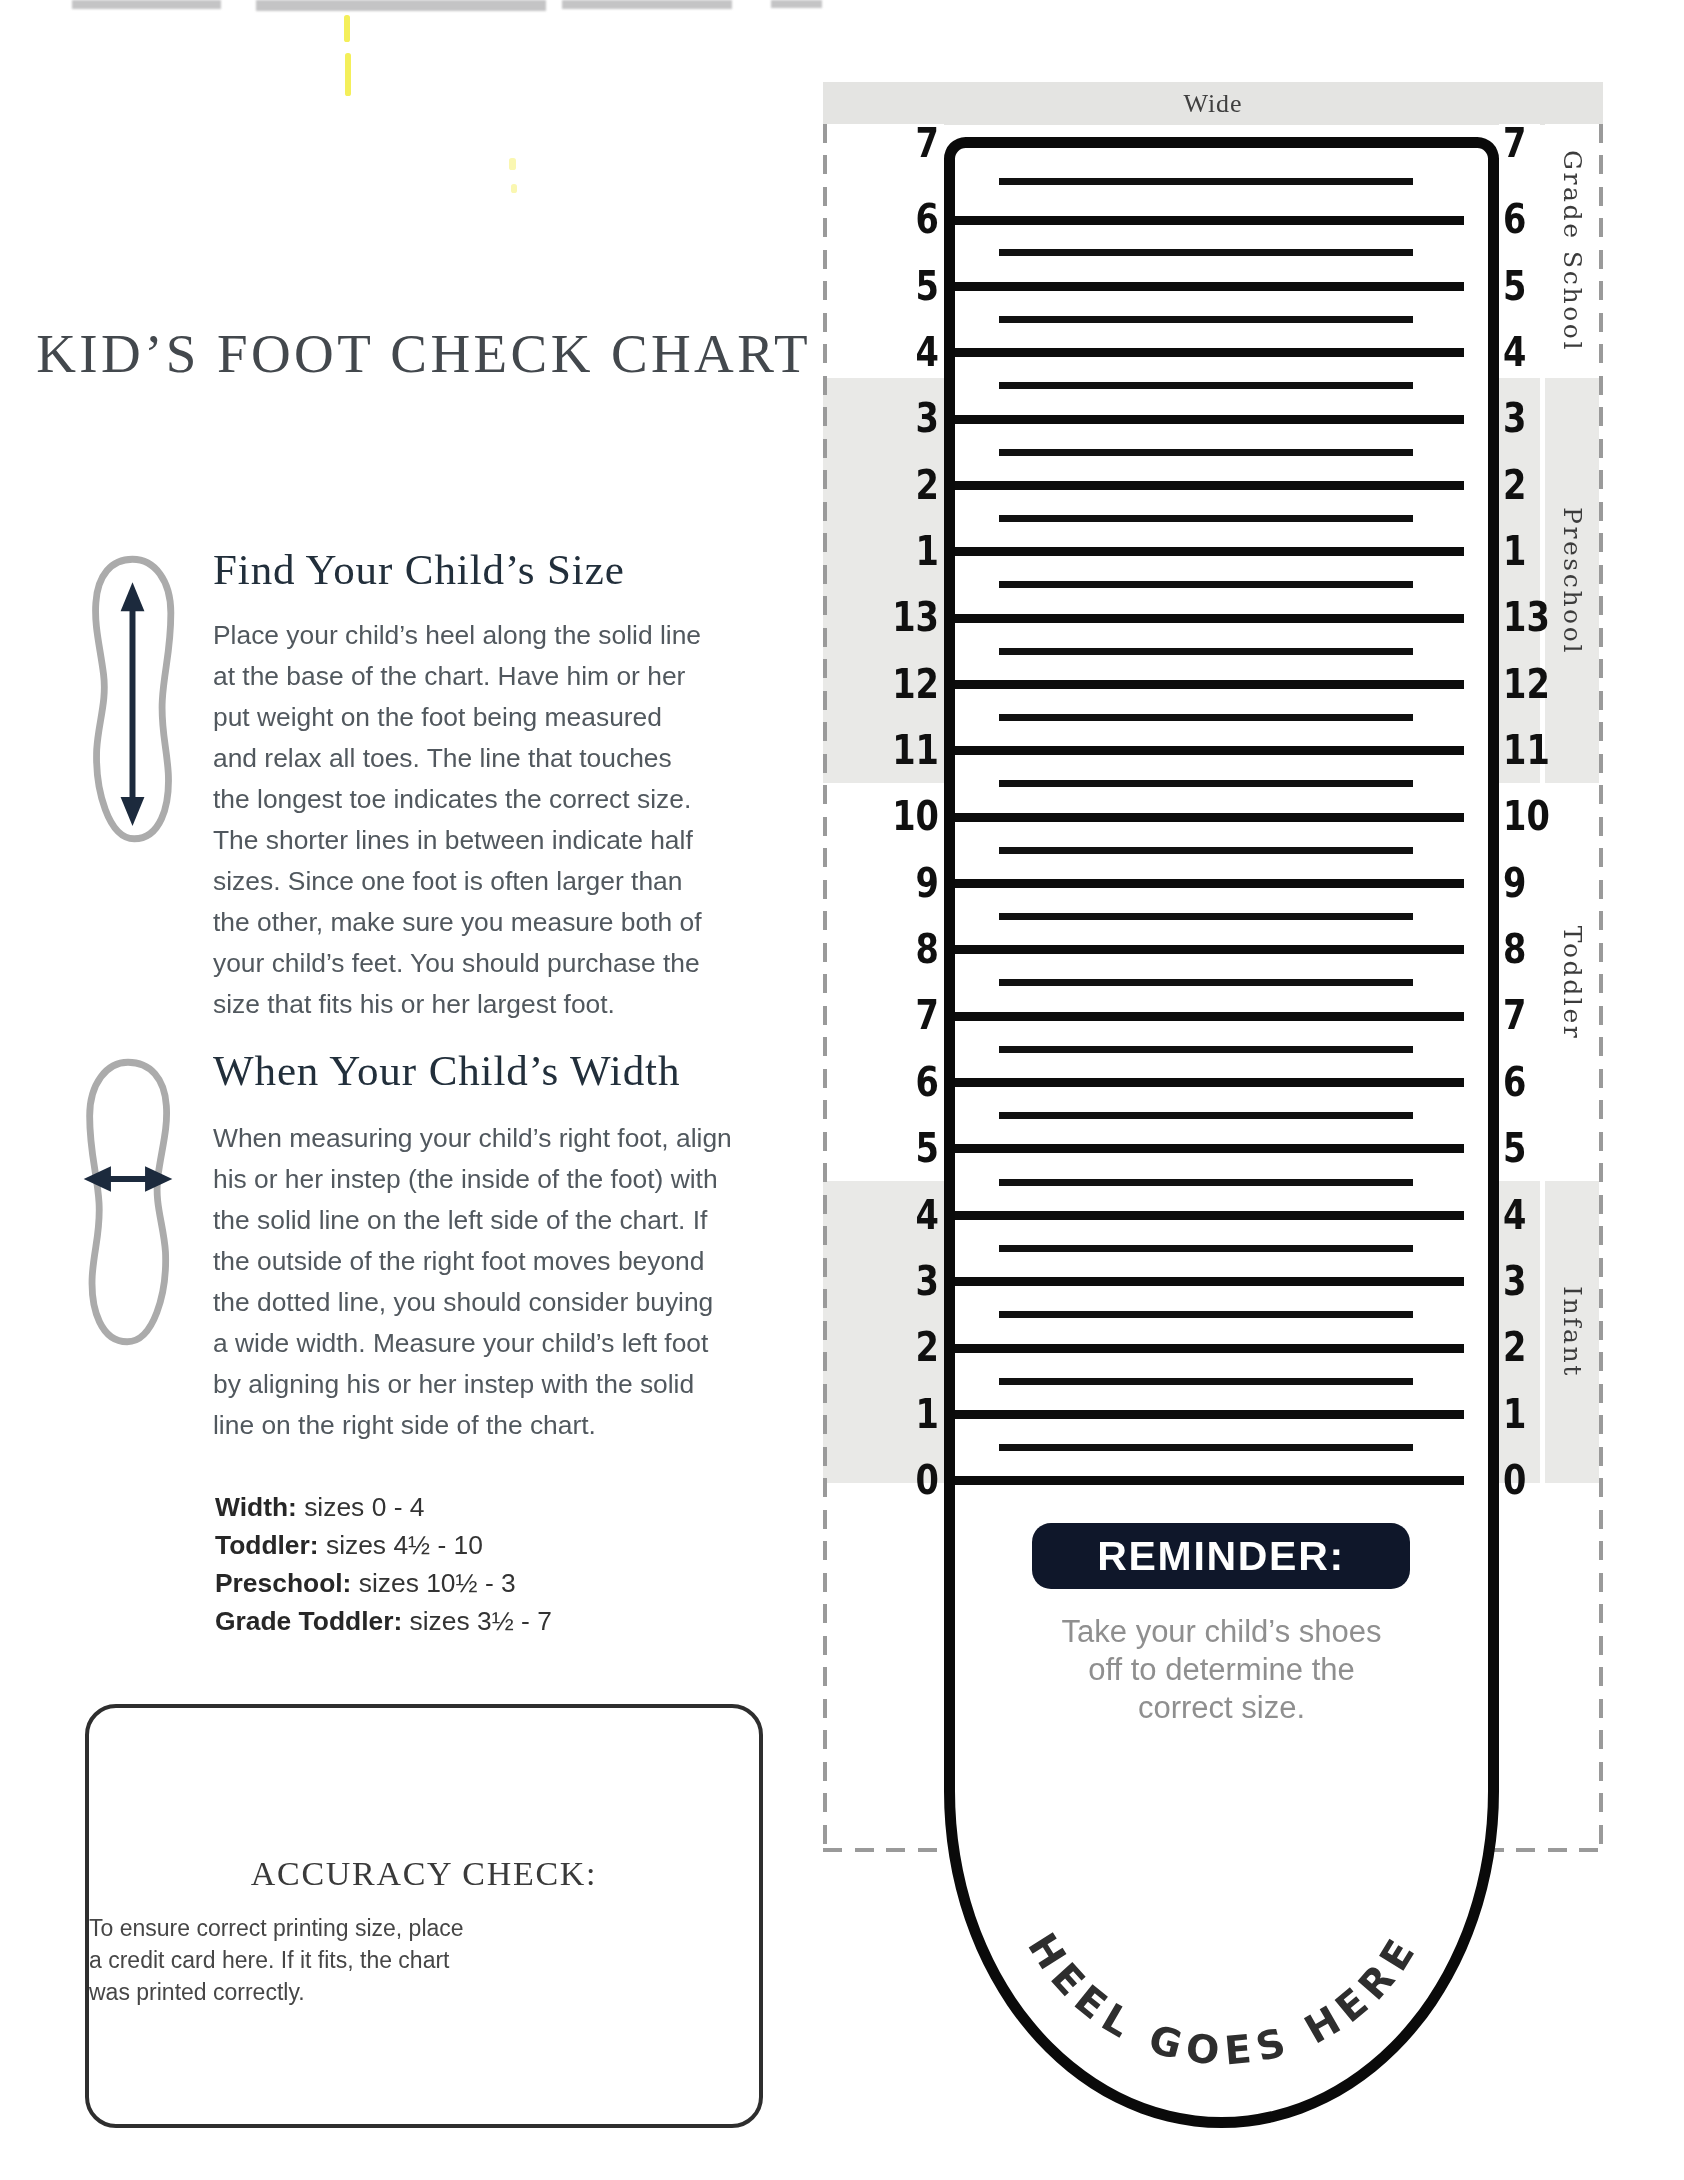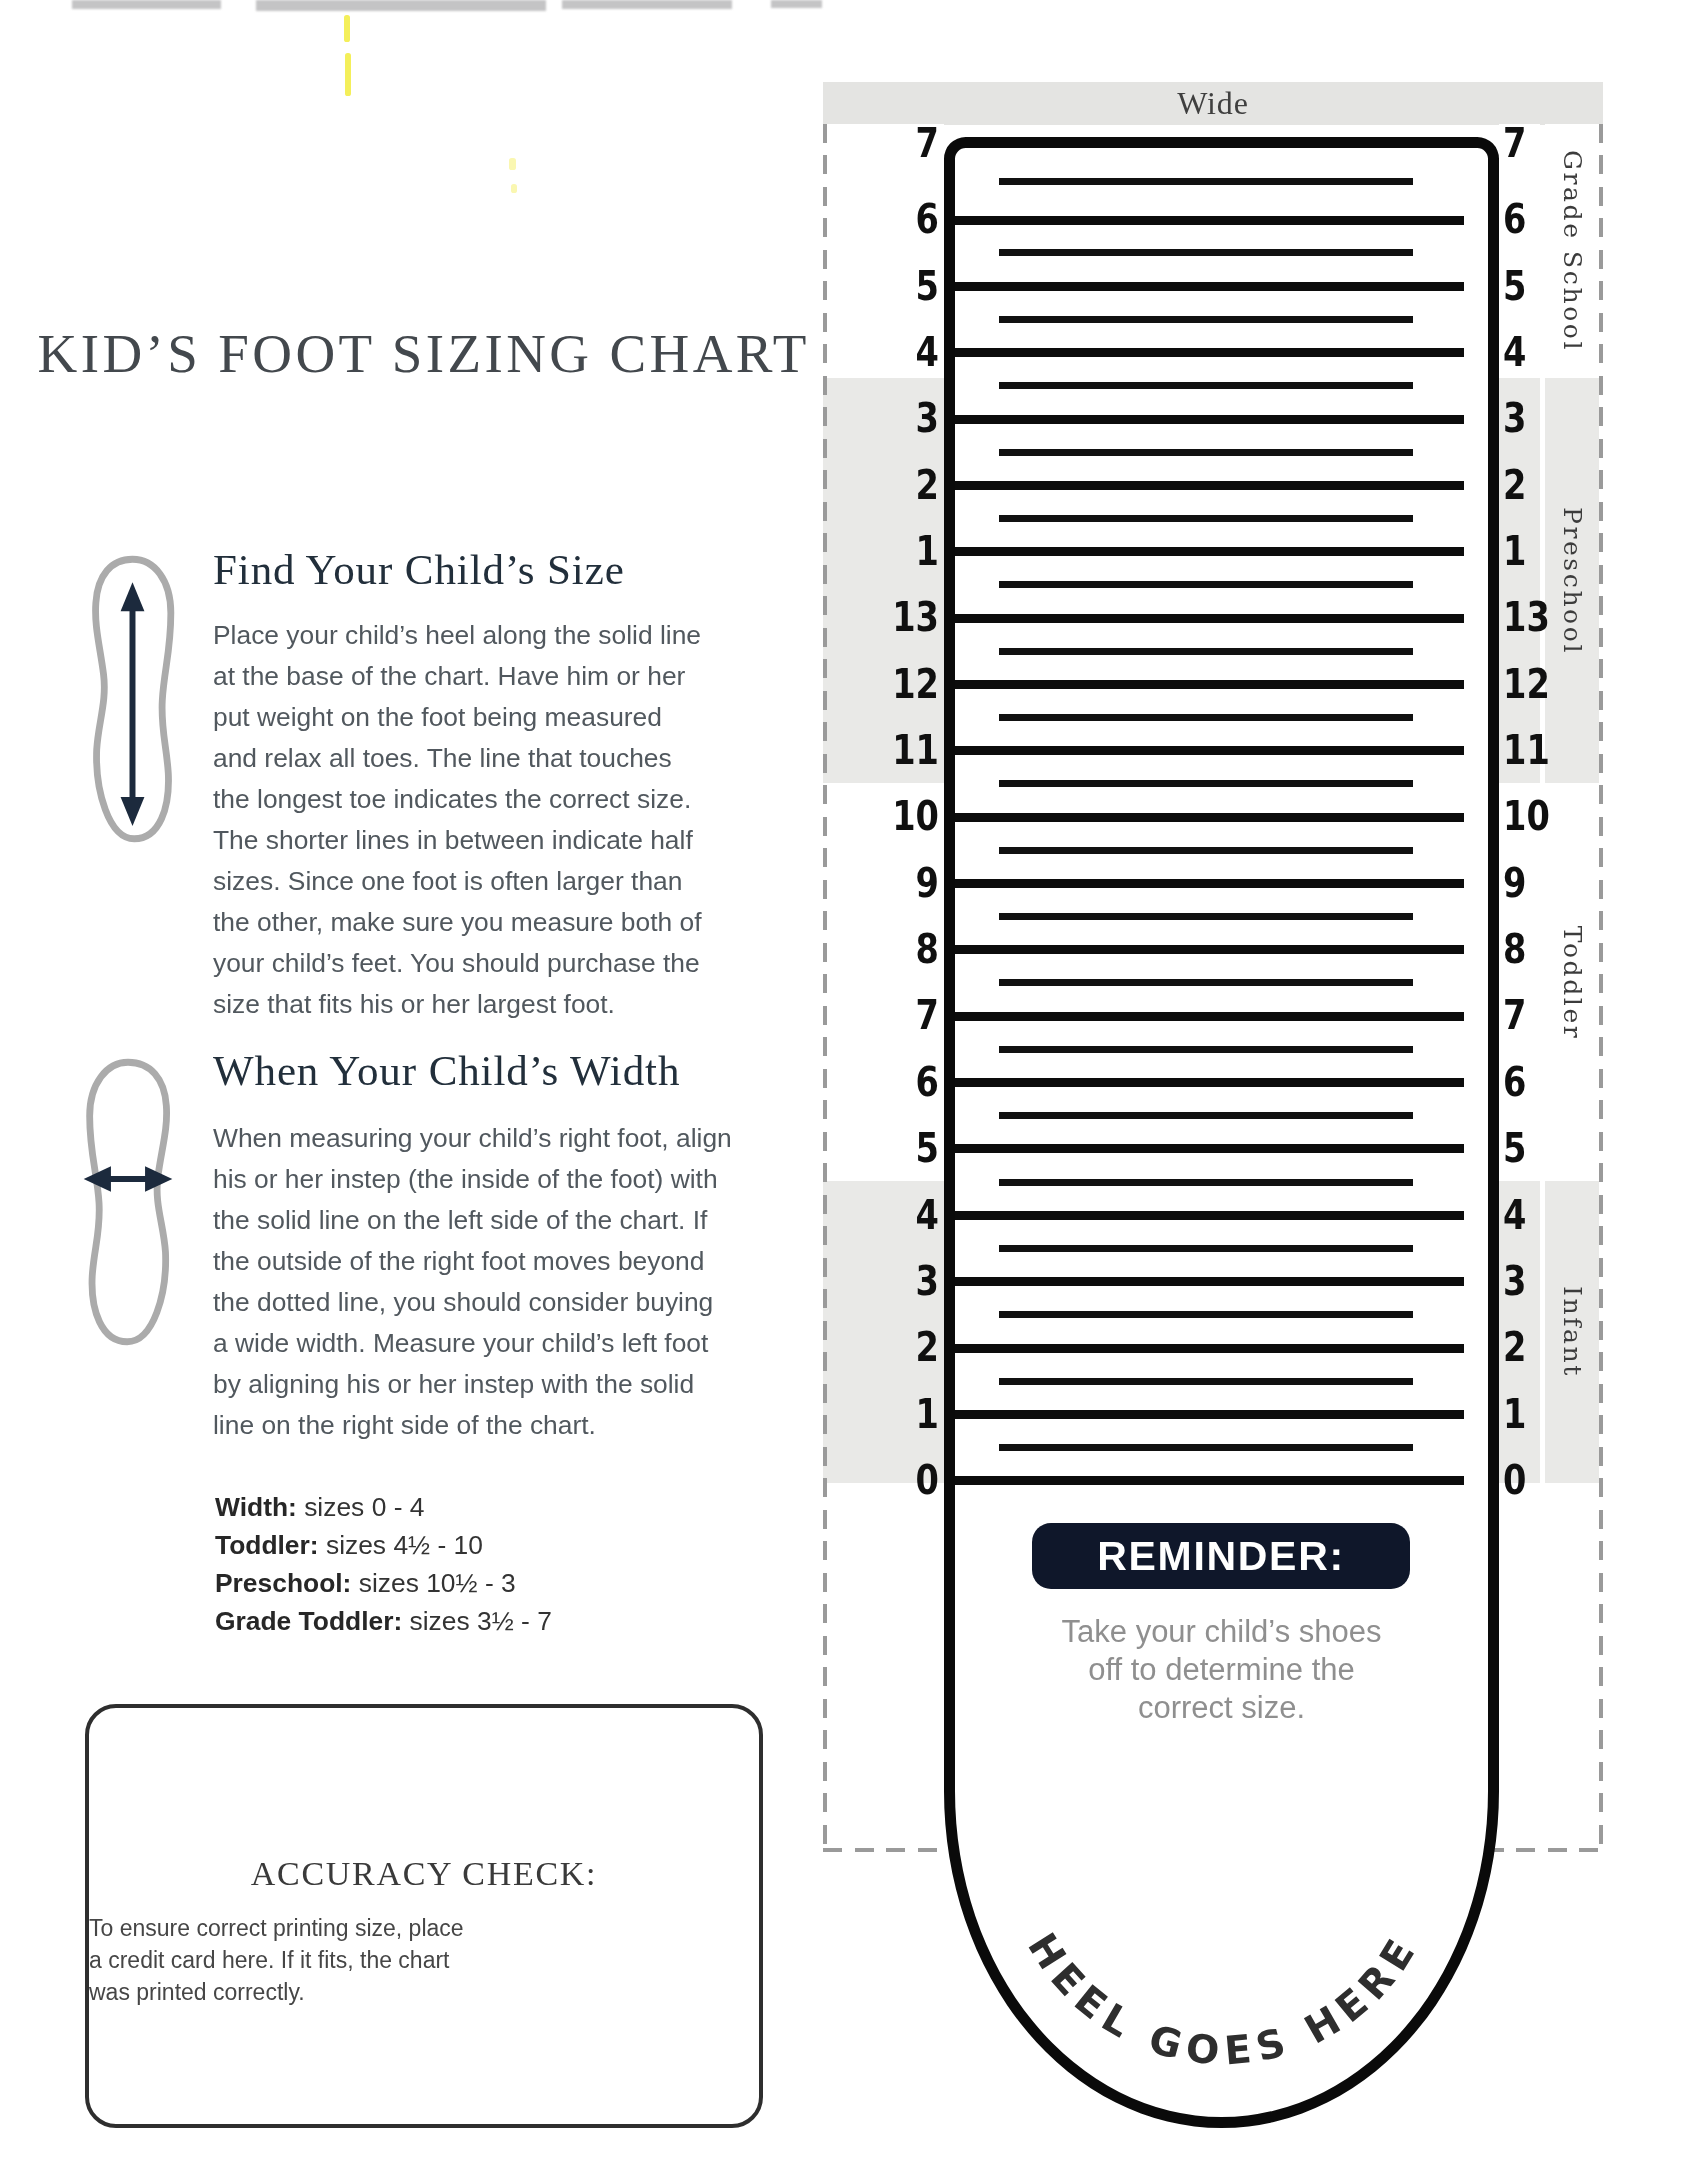--- a/index.html
+++ b/index.html
@@ -32,21 +32,21 @@
   .accuracy-box{position:absolute;left:85px;top:1704px;width:678px;height:424px;
     border:4.3px solid #2e2e2e;border-radius:31px;background:#ffffff;box-sizing:border-box;}
   .accuracy-heading{position:absolute;left:0;top:147px;width:100%;text-align:center;
     font-family:"Liberation Serif",serif;font-size:34px;letter-spacing:1.7px;color:#3a3a3a;}
   .accuracy-body{position:absolute;left:0;top:204px;width:100%;text-align:left;
     font-size:23px;line-height:32px;color:#464646;white-space:pre-line;}
 
   
   .wide-bar{position:absolute;left:823px;top:82px;width:780px;height:43px;background:#e4e4e2;}
   .wide-bar span{display:block;width:100%;text-align:center;font-family:"Liberation Serif",serif;
-    font-size:32px;line-height:43px;color:#3f3f3f;letter-spacing:0.9px;}
+    font-size:26px;line-height:43px;color:#3f3f3f;letter-spacing:0.9px;}
 
   .dash-v{position:absolute;width:4.3px;
     background:repeating-linear-gradient(to bottom,#9a9a9a 0 19px,transparent 19px 31.5px);}
   .dash-h{position:absolute;height:4.3px;
     background:repeating-linear-gradient(to right,#9a9a9a 0 19px,transparent 19px 31.5px);}
 
   .band{position:absolute;background:#ffffff;}
   .band.shaded{background:#e9e9e7;}
   .band .vlabel{position:absolute;left:50%;top:50%;transform:translate(-50%,-50%);
     writing-mode:vertical-rl;font-family:"DejaVu Serif",serif;font-size:25px;
@@ -80,21 +80,21 @@
 
   <div class="smudge" style="left:72px;top:0;width:149px;height:9.4px;"></div>
   <div class="smudge" style="left:256px;top:0;width:290px;height:11px;"></div>
   <div class="smudge" style="left:562px;top:0;width:170px;height:9.4px;"></div>
   <div class="smudge" style="left:771px;top:0;width:51px;height:7.7px;"></div>
   <div class="yellow-mark" style="left:344px;top:14.5px;width:6px;height:27px;"></div>
   <div class="yellow-mark" style="left:345px;top:53px;width:6px;height:43px;"></div>
   <div class="yellow-faint" style="left:509px;top:158px;width:6.8px;height:12px;"></div>
   <div class="yellow-faint" style="left:511px;top:184px;width:6px;height:9.4px;"></div>
 
-  <div class="doc-title">KID’S FOOT SIZING CHART</div>
+  <div class="doc-title">KID’S FOOT CHECK CHART</div>
 
   <svg class="foot-icon" style="left:83px;top:555px;" width="99" height="288" viewBox="0 0 116 338">
     <path d="M58,5 C33,5 17,24 15,56 C13,84 20,108 24,140 C28,172 18,196 16,228 C14,276 30,333 60,333 C90,333 102,296 100,256 C98,224 91,204 93,170 C95,136 103,112 103,68 C103,30 84,5 58,5 Z" fill="#ffffff" stroke="#ababab" stroke-width="8"></path>
     <line x1="58" y1="58" x2="58" y2="292" stroke="#1c2a3d" stroke-width="7"></line>
     <polygon points="58,32 44,66 72,66" fill="#1c2a3d"></polygon>
     <polygon points="58,318 44,284 72,284" fill="#1c2a3d"></polygon>
   </svg>
   <div class="section-heading" style="left:213px;top:545px;">Find Your Child’s Size</div>
   <div class="section-body" style="left:213px;top:615px;width:605px;">Place your child’s heel along the solid line
 at the base of the chart. Have him or her

